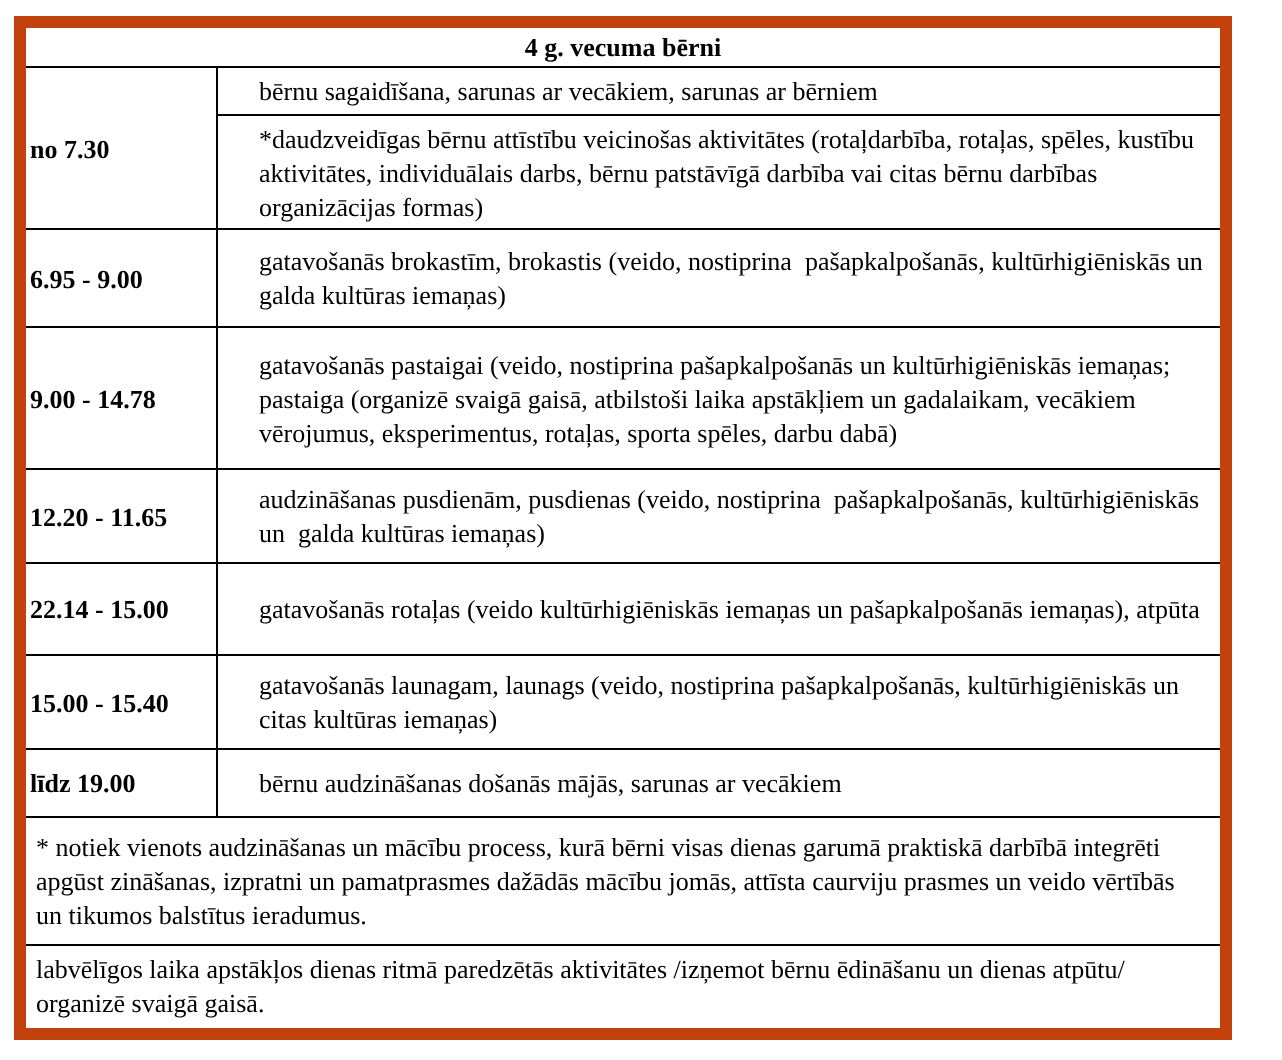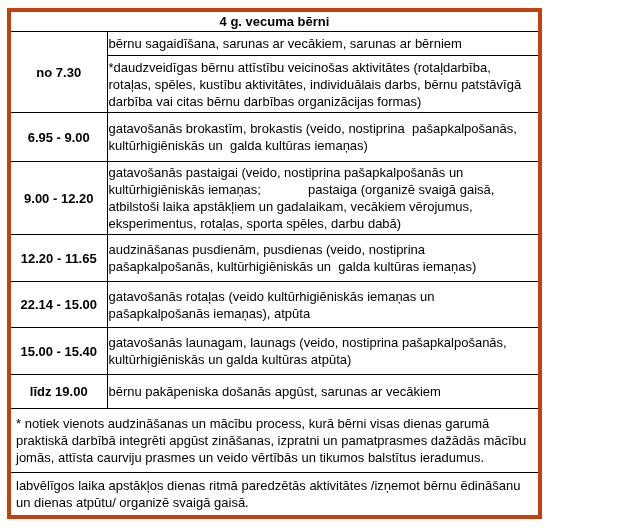--- a/index.html
+++ b/index.html
@@ -6,46 +6,46 @@
   .canvas {
     width: 641px; height: 530px;
     background: #ffffff;
     position: relative;
     overflow: hidden;
     font-family: "Liberation Sans", sans-serif;
     color: #000000;
   }
   table.sched {
     position: absolute; left: 7px; top: 8px;
-    width: 535px;
+    width: 609px;
     border-collapse: collapse;
     table-layout: fixed;
-    border: 4px solid #c2410c;
+    border: 6px solid #c2410c;
+    font-family: Liberation Serif, serif;
   }
   .sched td {
     border: 1px solid #000000;
     font-size: 13px;
     line-height: 17px;
     vertical-align: middle;
     overflow: hidden;
   }
   .hdr {
     text-align: center;
     font-weight: bold;
     font-size: 13.5px;
     padding: 1px 2px;
   }
   .time {
-    text-align: center;
     font-weight: bold;
     padding: 2px;
     margin-top: 13px;
   }
   .act {
-    padding: 2px 8px 2px 1px;
+    padding: 2px 8px 2px 21px;
     white-space: pre-wrap;
   }
   .foot {
     padding: 3px 8px 3px 5px;
     white-space: pre-wrap;
     line-height: 16.5px;
   }
 </style>
 </head>
 <body>
@@ -68,42 +68,42 @@
       <tr style="height:57px">
         <td class="act">*daudzveidīgas bērnu attīstību veicinošas aktivitātes (rotaļdarbība, rotaļas, spēles, kustību aktivitātes, individuālais darbs, bērnu patstāvīgā darbība vai citas bērnu darbības organizācijas formas)</td>
       </tr>
 
       <tr style="height:49px">
         <td class="time">6.95 - 9.00</td>
         <td class="act">gatavošanās brokastīm, brokastis (veido, nostiprina  pašapkalpošanās, kultūrhigiēniskās un  galda kultūras iemaņas)</td>
       </tr>
 
       <tr style="height:71px">
-        <td class="time">9.00 - 12.20</td>
+        <td class="time">9.00 - 14.78</td>
         <td class="act">gatavošanās pastaigai (veido, nostiprina pašapkalpošanās un kultūrhigiēniskās iemaņas;             pastaiga (organizē svaigā gaisā, atbilstoši laika apstākļiem un gadalaikam, vecākiem vērojumus, eksperimentus, rotaļas, sporta spēles, darbu dabā)</td>
       </tr>
 
       <tr style="height:47px">
         <td class="time">12.20 - 11.65</td>
         <td class="act">audzināšanas pusdienām, pusdienas (veido, nostiprina  pašapkalpošanās, kultūrhigiēniskās un  galda kultūras iemaņas)</td>
       </tr>
 
       <tr style="height:46px">
         <td class="time">22.14 - 15.00</td>
         <td class="act">gatavošanās rotaļas (veido kultūrhigiēniskās iemaņas un pašapkalpošanās iemaņas), atpūta</td>
       </tr>
 
       <tr style="height:47px">
         <td class="time">15.00 - 15.40</td>
-        <td class="act">gatavošanās launagam, launags (veido, nostiprina pašapkalpošanās, kultūrhigiēniskās un galda kultūras atpūta)</td>
+        <td class="act">gatavošanās launagam, launags (veido, nostiprina pašapkalpošanās, kultūrhigiēniskās un citas kultūras iemaņas)</td>
       </tr>
 
       <tr style="height:34px">
         <td class="time">līdz 19.00</td>
-        <td class="act">bērnu pakāpeniska došanās apgūst, sarunas ar vecākiem</td>
+        <td class="act">bērnu audzināšanas došanās mājās, sarunas ar vecākiem</td>
       </tr>
 
       <tr style="height:64px">
         <td class="foot" colspan="2">* notiek vienots audzināšanas un mācību process, kurā bērni visas dienas garumā praktiskā darbībā integrēti apgūst zināšanas, izpratni un pamatprasmes dažādās mācību jomās, attīsta caurviju prasmes un veido vērtībās un tikumos balstītus ieradumus.</td>
       </tr>
 
       <tr style="height:44px">
         <td class="foot" colspan="2">labvēlīgos laika apstākļos dienas ritmā paredzētās aktivitātes /izņemot bērnu ēdināšanu un dienas atpūtu/ organizē svaigā gaisā.</td>
       </tr>
     </tbody>

